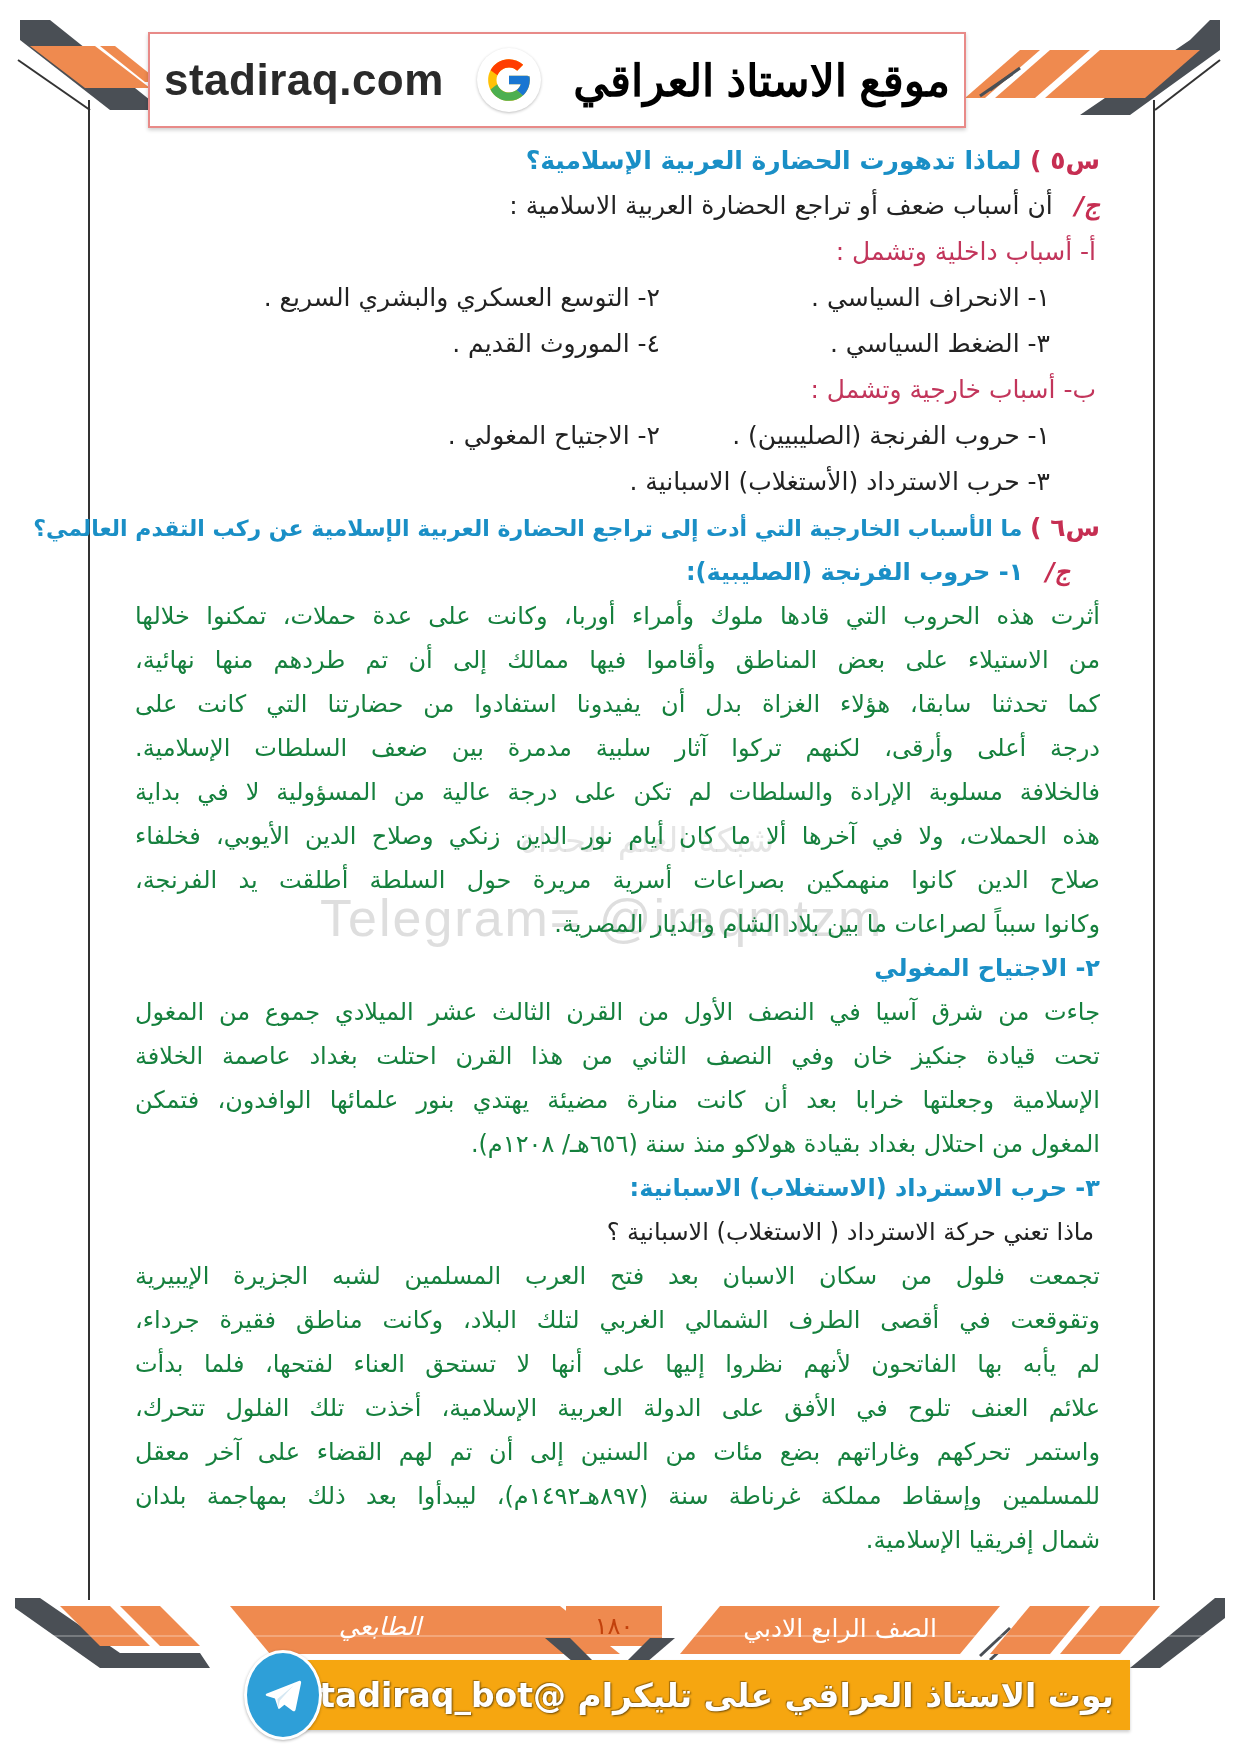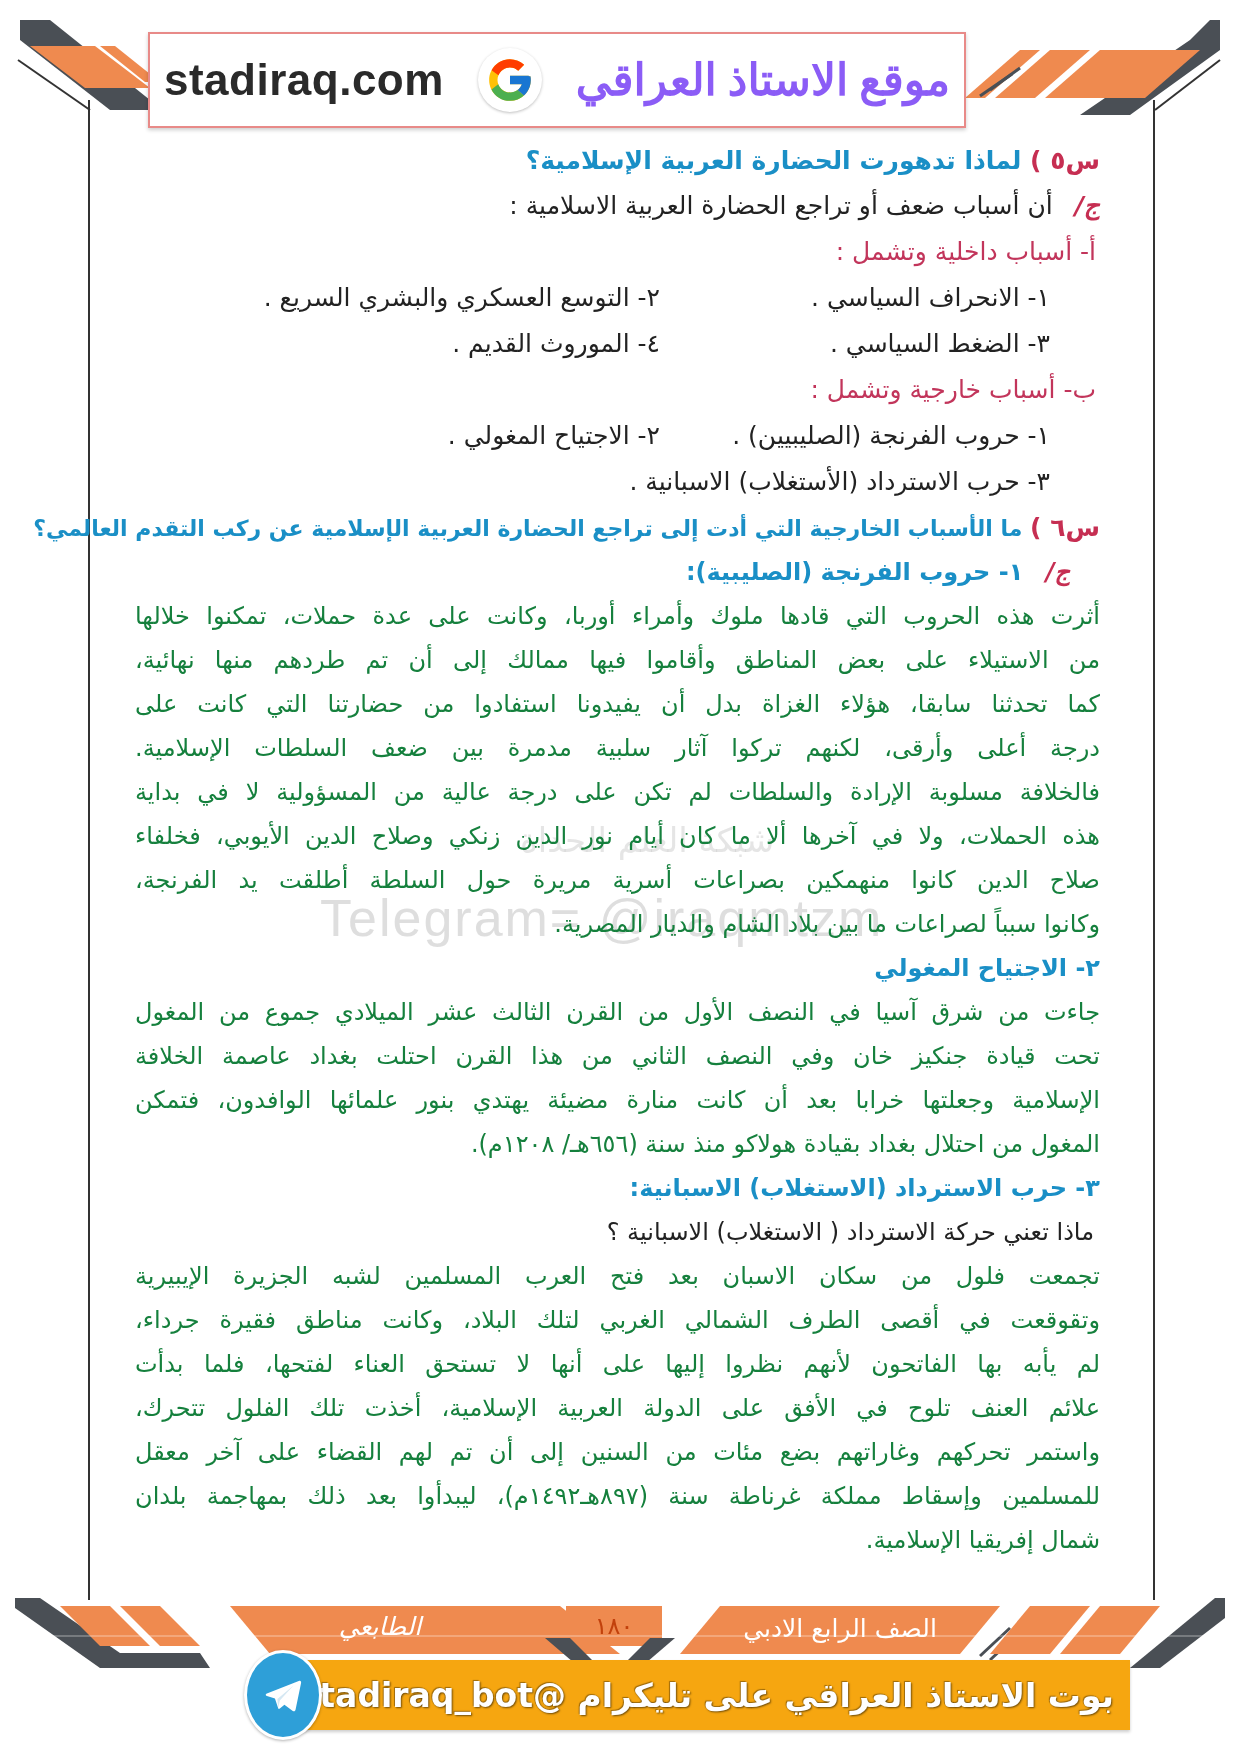--- a/index.html
+++ b/index.html
@@ -20,21 +20,21 @@
     background:#fff; border:2px solid #e88a88;
     box-shadow:0 2px 4px rgba(0,0,0,0.2);
     display:flex; align-items:center; justify-content:space-between;
     padding:0 14px; box-sizing:border-box;
   }
   .site-url {
     font-family:"Liberation Sans", sans-serif; font-weight:bold; font-size:44px; color:#2a2a2a;
     letter-spacing:0.5px;
   }
   .site-name {
-    font-family:Liberation Serif, serif; font-weight:bold; font-size:44px; color:#8b5cf6;
+    font-family:Liberation Sans, sans-serif; font-weight:bold; font-size:44px; color:#000000;
     direction:rtl;
   }
   .g-logo {
     width:64px; height:64px; border-radius:50%; background:#fff;
     box-shadow:0 1px 3px rgba(0,0,0,0.25);
     display:flex; align-items:center; justify-content:center;
   }
   
   .content {
     position:absolute; left:135px; top:138px; width:965px;

